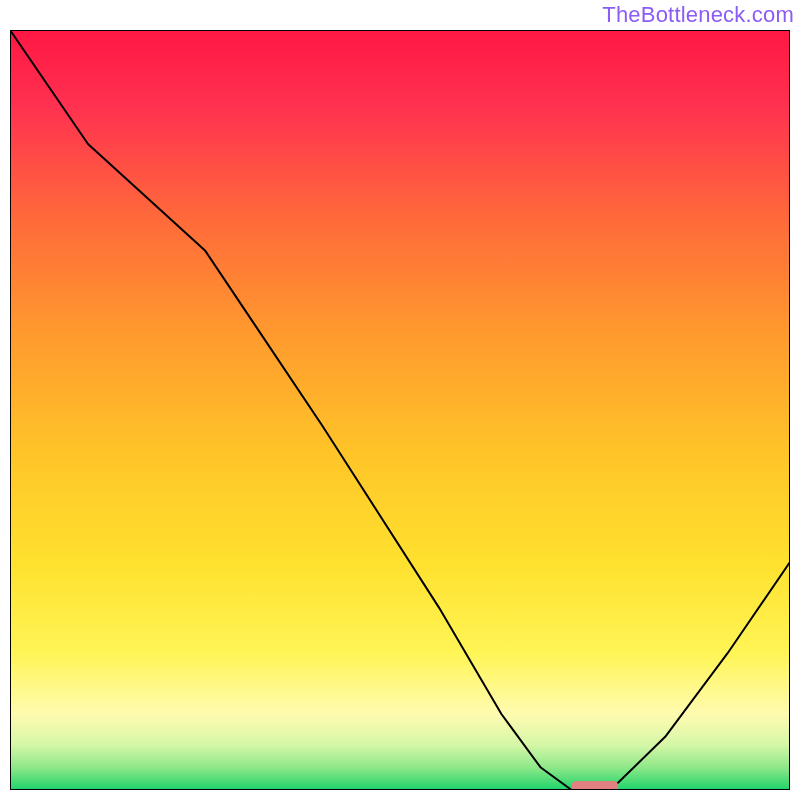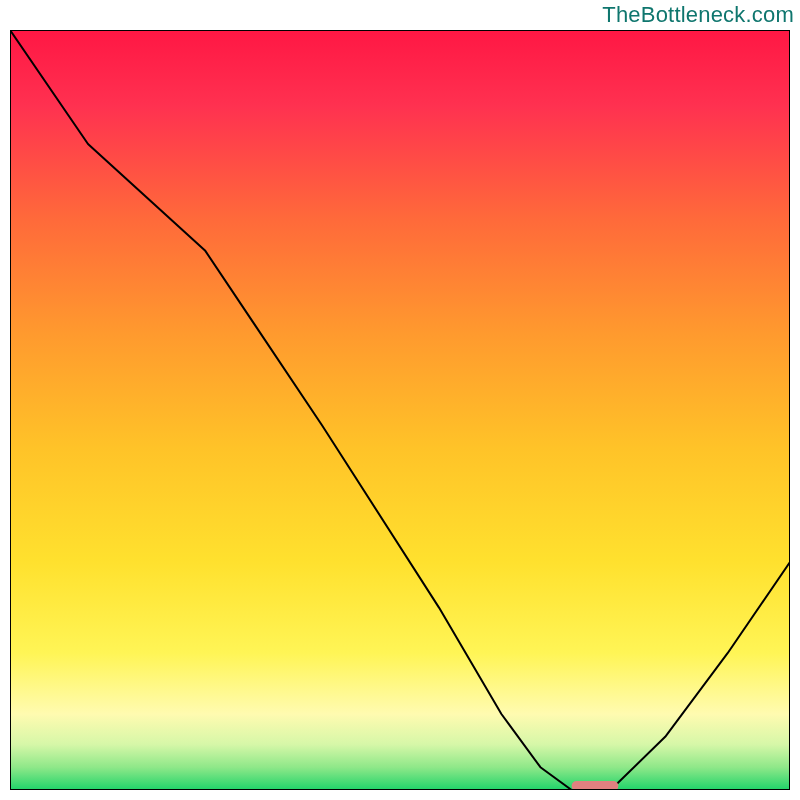--- a/index.html
+++ b/index.html
@@ -14,21 +14,21 @@
   .frame {
     position: relative;
     width: 800px;
     height: 800px;
     box-sizing: border-box;
   }
   .watermark {
     position: absolute;
     top: 2px;
     right: 6px;
-    color: #0f766e;
+    color: #8b5cf6;
     font-size: 22px;
     font-weight: 400;
     letter-spacing: 0.2px;
     z-index: 10;
     text-align: right;
   }
   .plot-wrap {
     position: absolute;
     top: 30px;
     left: 10px;

